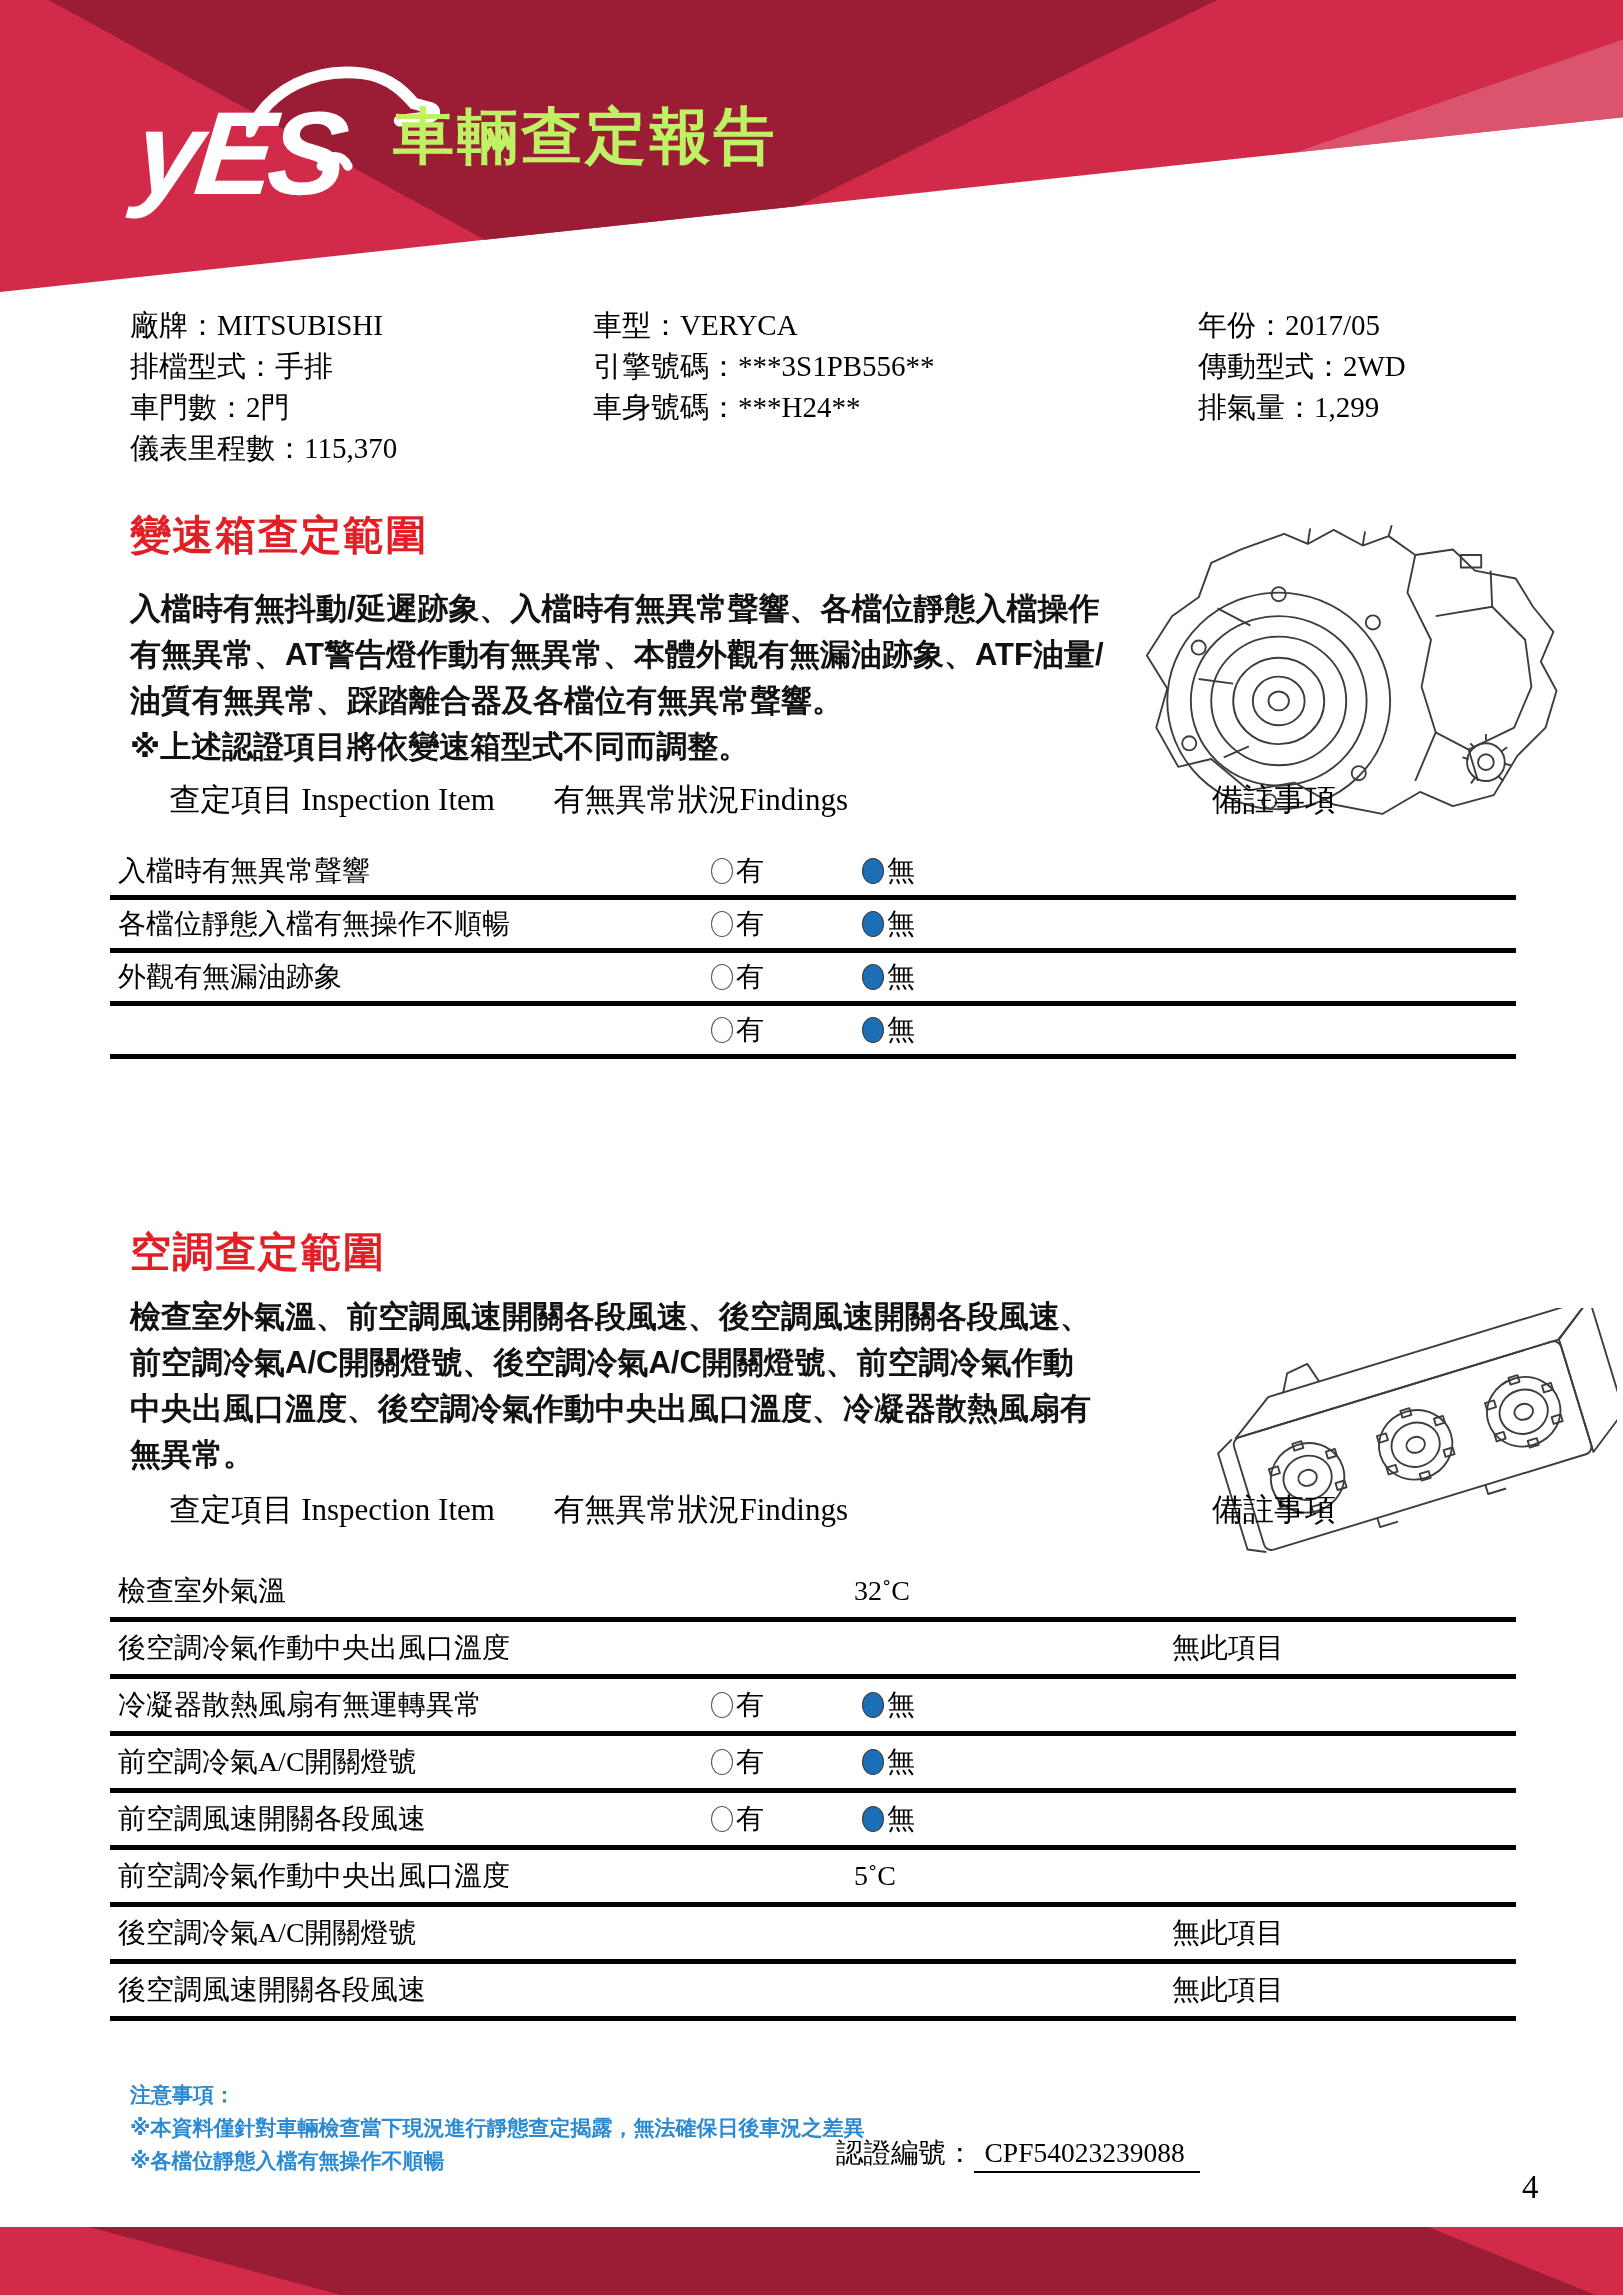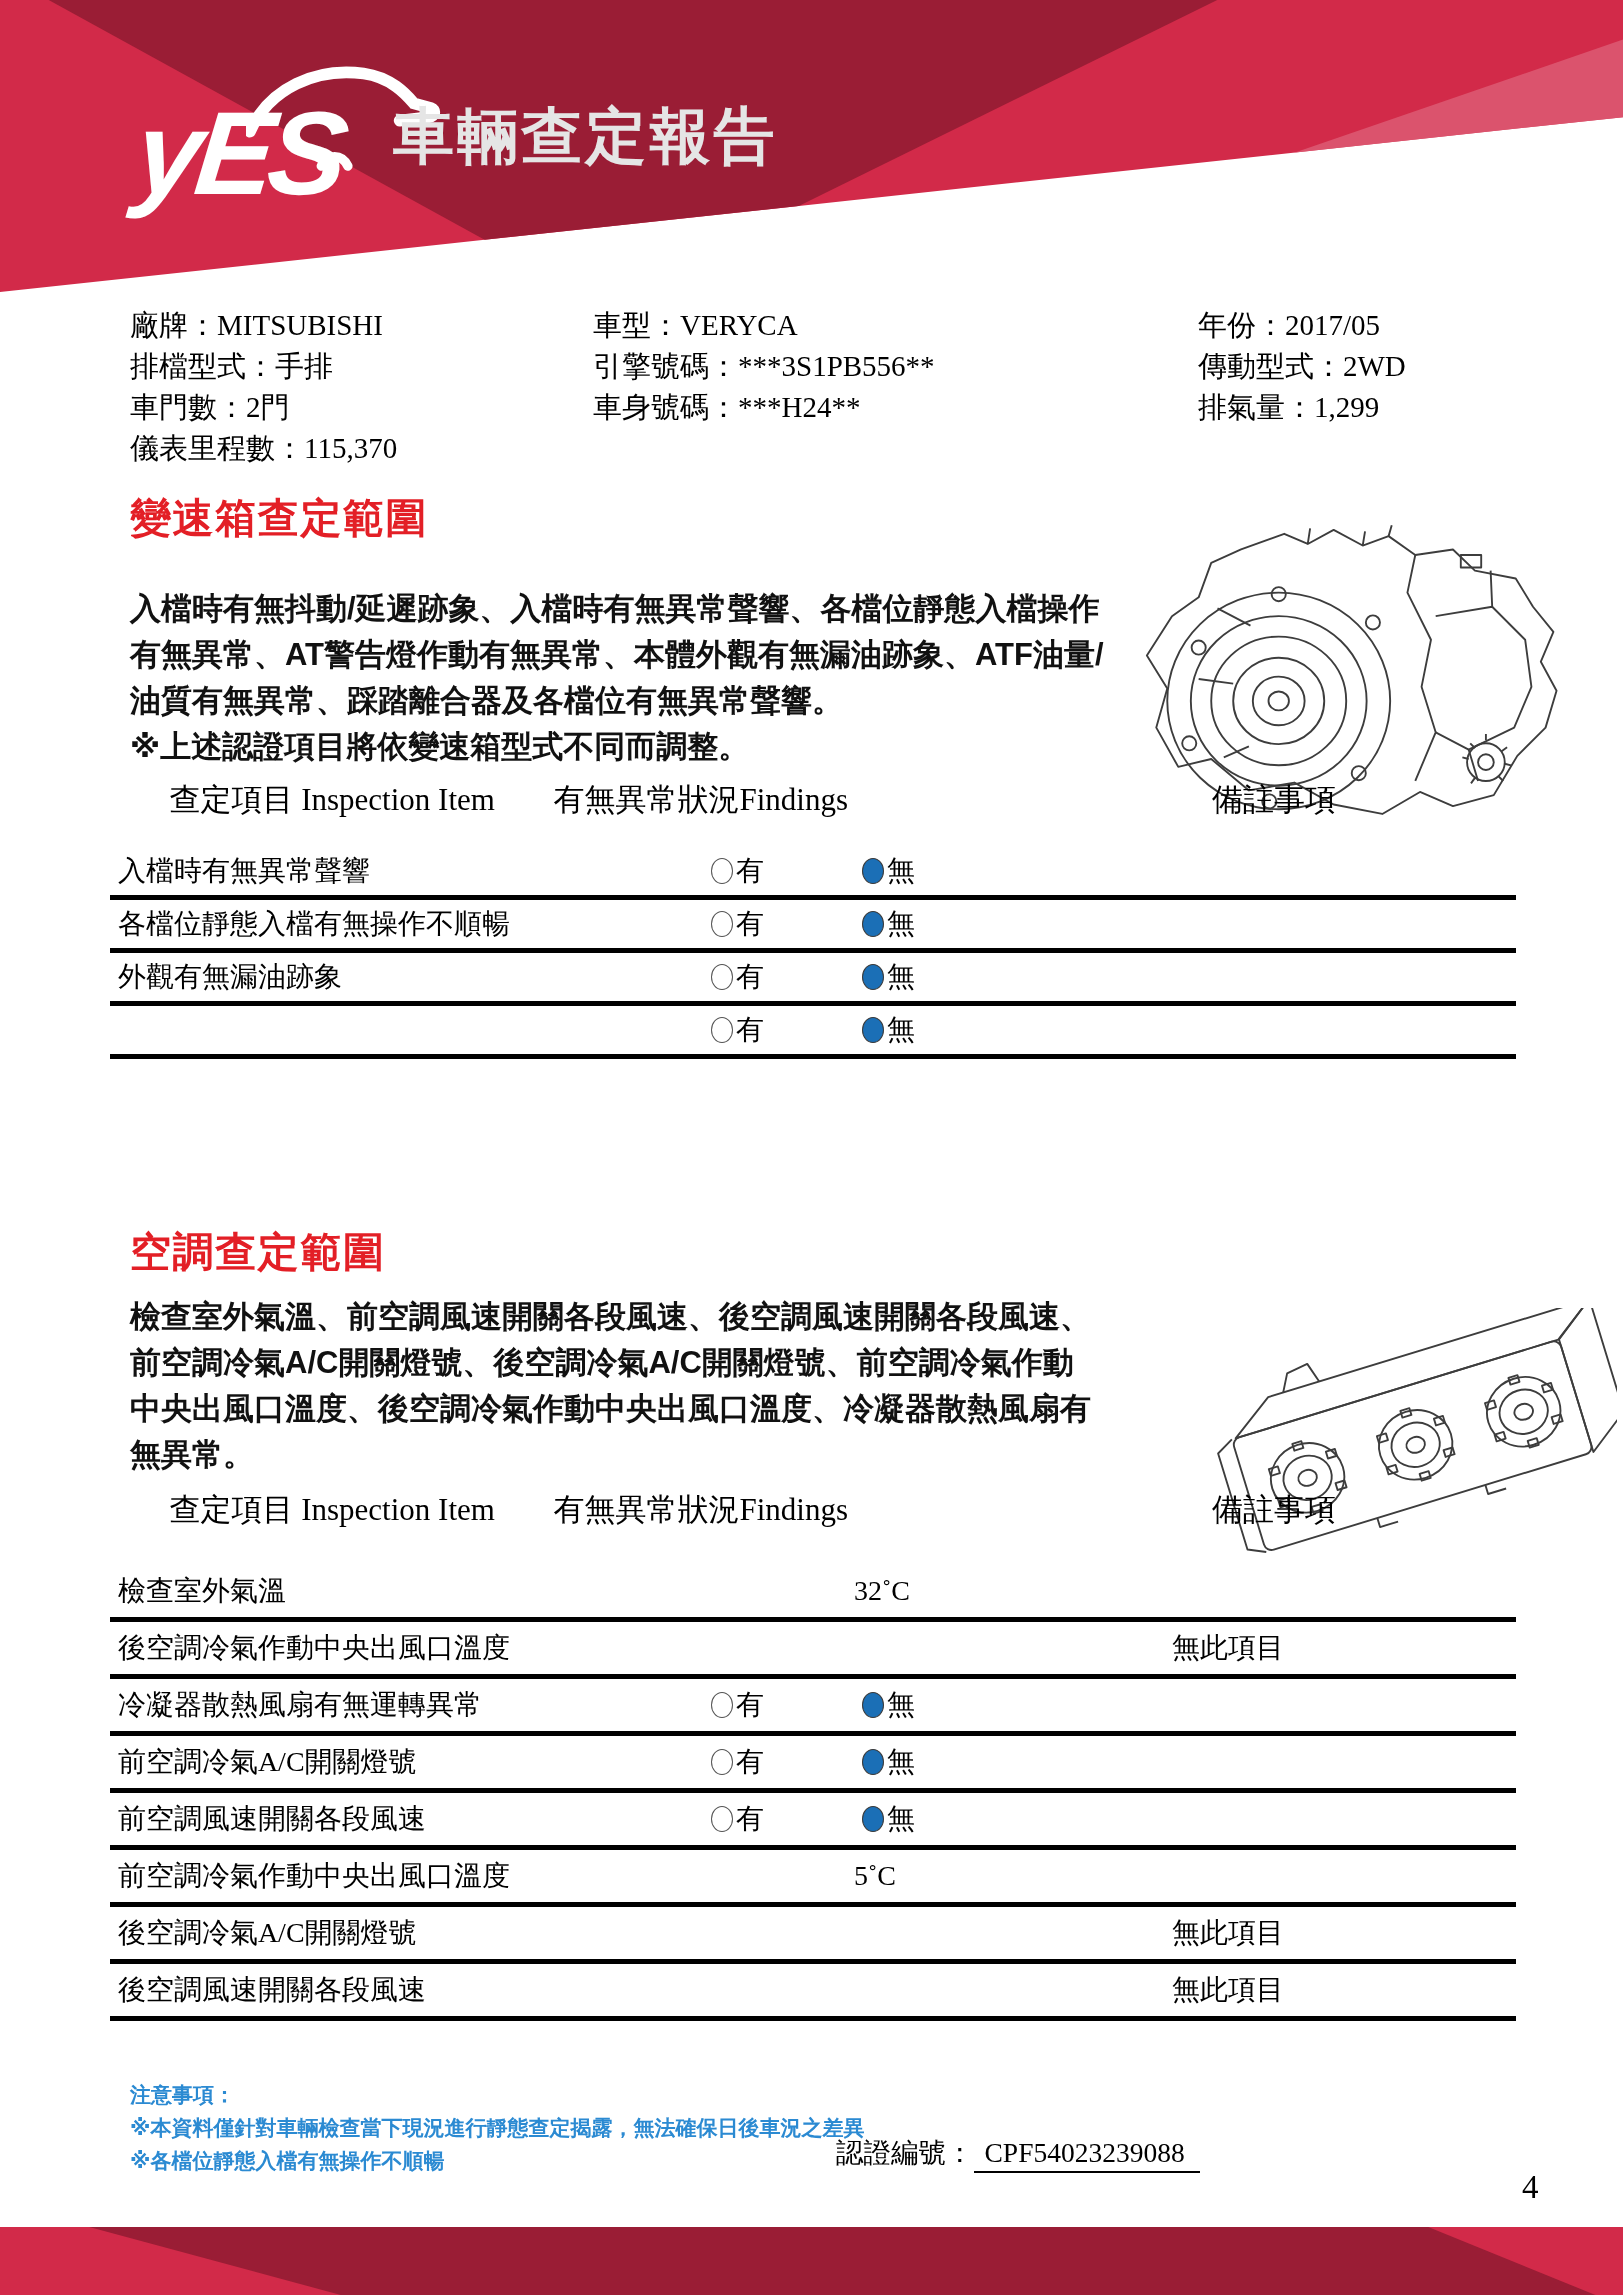--- a/index.html
+++ b/index.html
@@ -25,21 +25,21 @@
   .logo-text {
     position:absolute; left:0; bottom:14px;
     font-family:"Liberation Sans","DejaVu Sans",sans-serif;
     font-style:italic; font-weight:bold; font-size:118px; line-height:118px;
     color:#fff; letter-spacing:-6.3px; transform:skewX(-6deg);
   }
   .logo-swoosh { position:absolute; right:-46px; top:-4.7px; }
   .header-title {
     position:absolute; left:393px; top:96px;
     font-family:"Liberation Sans","DejaVu Sans",sans-serif;
-    font-weight:bold; font-size:61px; color:#e5e5e5; letter-spacing:3.1px;
+    font-weight:bold; font-size:61px; color:#bef264; letter-spacing:3.1px;
   }
 
   
   .vehicle-info { position:absolute; left:130px; top:306px; width:1406px; }
   .vrow { position:relative; height:41px; }
   .vcell { position:absolute; top:0; font-size:29px; white-space:nowrap; }
   .vc1 { left:0;text-align:center; } .vc2 { left:463px; } .vc3 { left:1068px; }
 
   
   .section-title {
@@ -126,21 +126,21 @@
     <div class="vrow">
       <span class="vcell vc1">車門數：2門</span>
       <span class="vcell vc2">車身號碼：***H24**</span>
       <span class="vcell vc3">排氣量：1,299</span>
     </div>
     <div class="vrow">
       <span class="vcell vc1">儀表里程數：115,370</span>
     </div>
   </div>
 
-  <div class="section-title" style="top:491px;text-align:right;">變速箱查定範圍</div>
+  <div class="section-title" style="top:508px;text-align:right;">變速箱查定範圍</div>
   <div class="section-desc" style="top:586px;">
     <div>入檔時有無抖動/延遲跡象、入檔時有無異常聲響、各檔位靜態入檔操作</div>
     <div>有無異常、AT警告燈作動有無異常、本體外觀有無漏油跡象、ATF油量/</div>
     <div>油質有無異常、踩踏離合器及各檔位有無異常聲響。</div>
     <div>※上述認證項目將依變速箱型式不同而調整。</div>
   </div>
 
   <div class="illus" style="left:1123px; top:522px;">
     <svg width="448" height="310" viewBox="0 0 570 395" fill="none" stroke="#3d3d3d" stroke-width="2.4" stroke-linejoin="round">
       <path d="M150,35 L205,15 L235,28 L268,10 L305,30 L338,18 L372,42 L420,35 L448,62 L500,72 L522,108 L548,140 L532,178 L552,215 L538,262 L502,298 L472,348 L420,362 L378,344 L330,372 L268,360 L218,332 L160,342 L112,302 L70,312 L42,262 L56,212 L30,170 L62,120 L96,96 L112,52 Z"></path>

